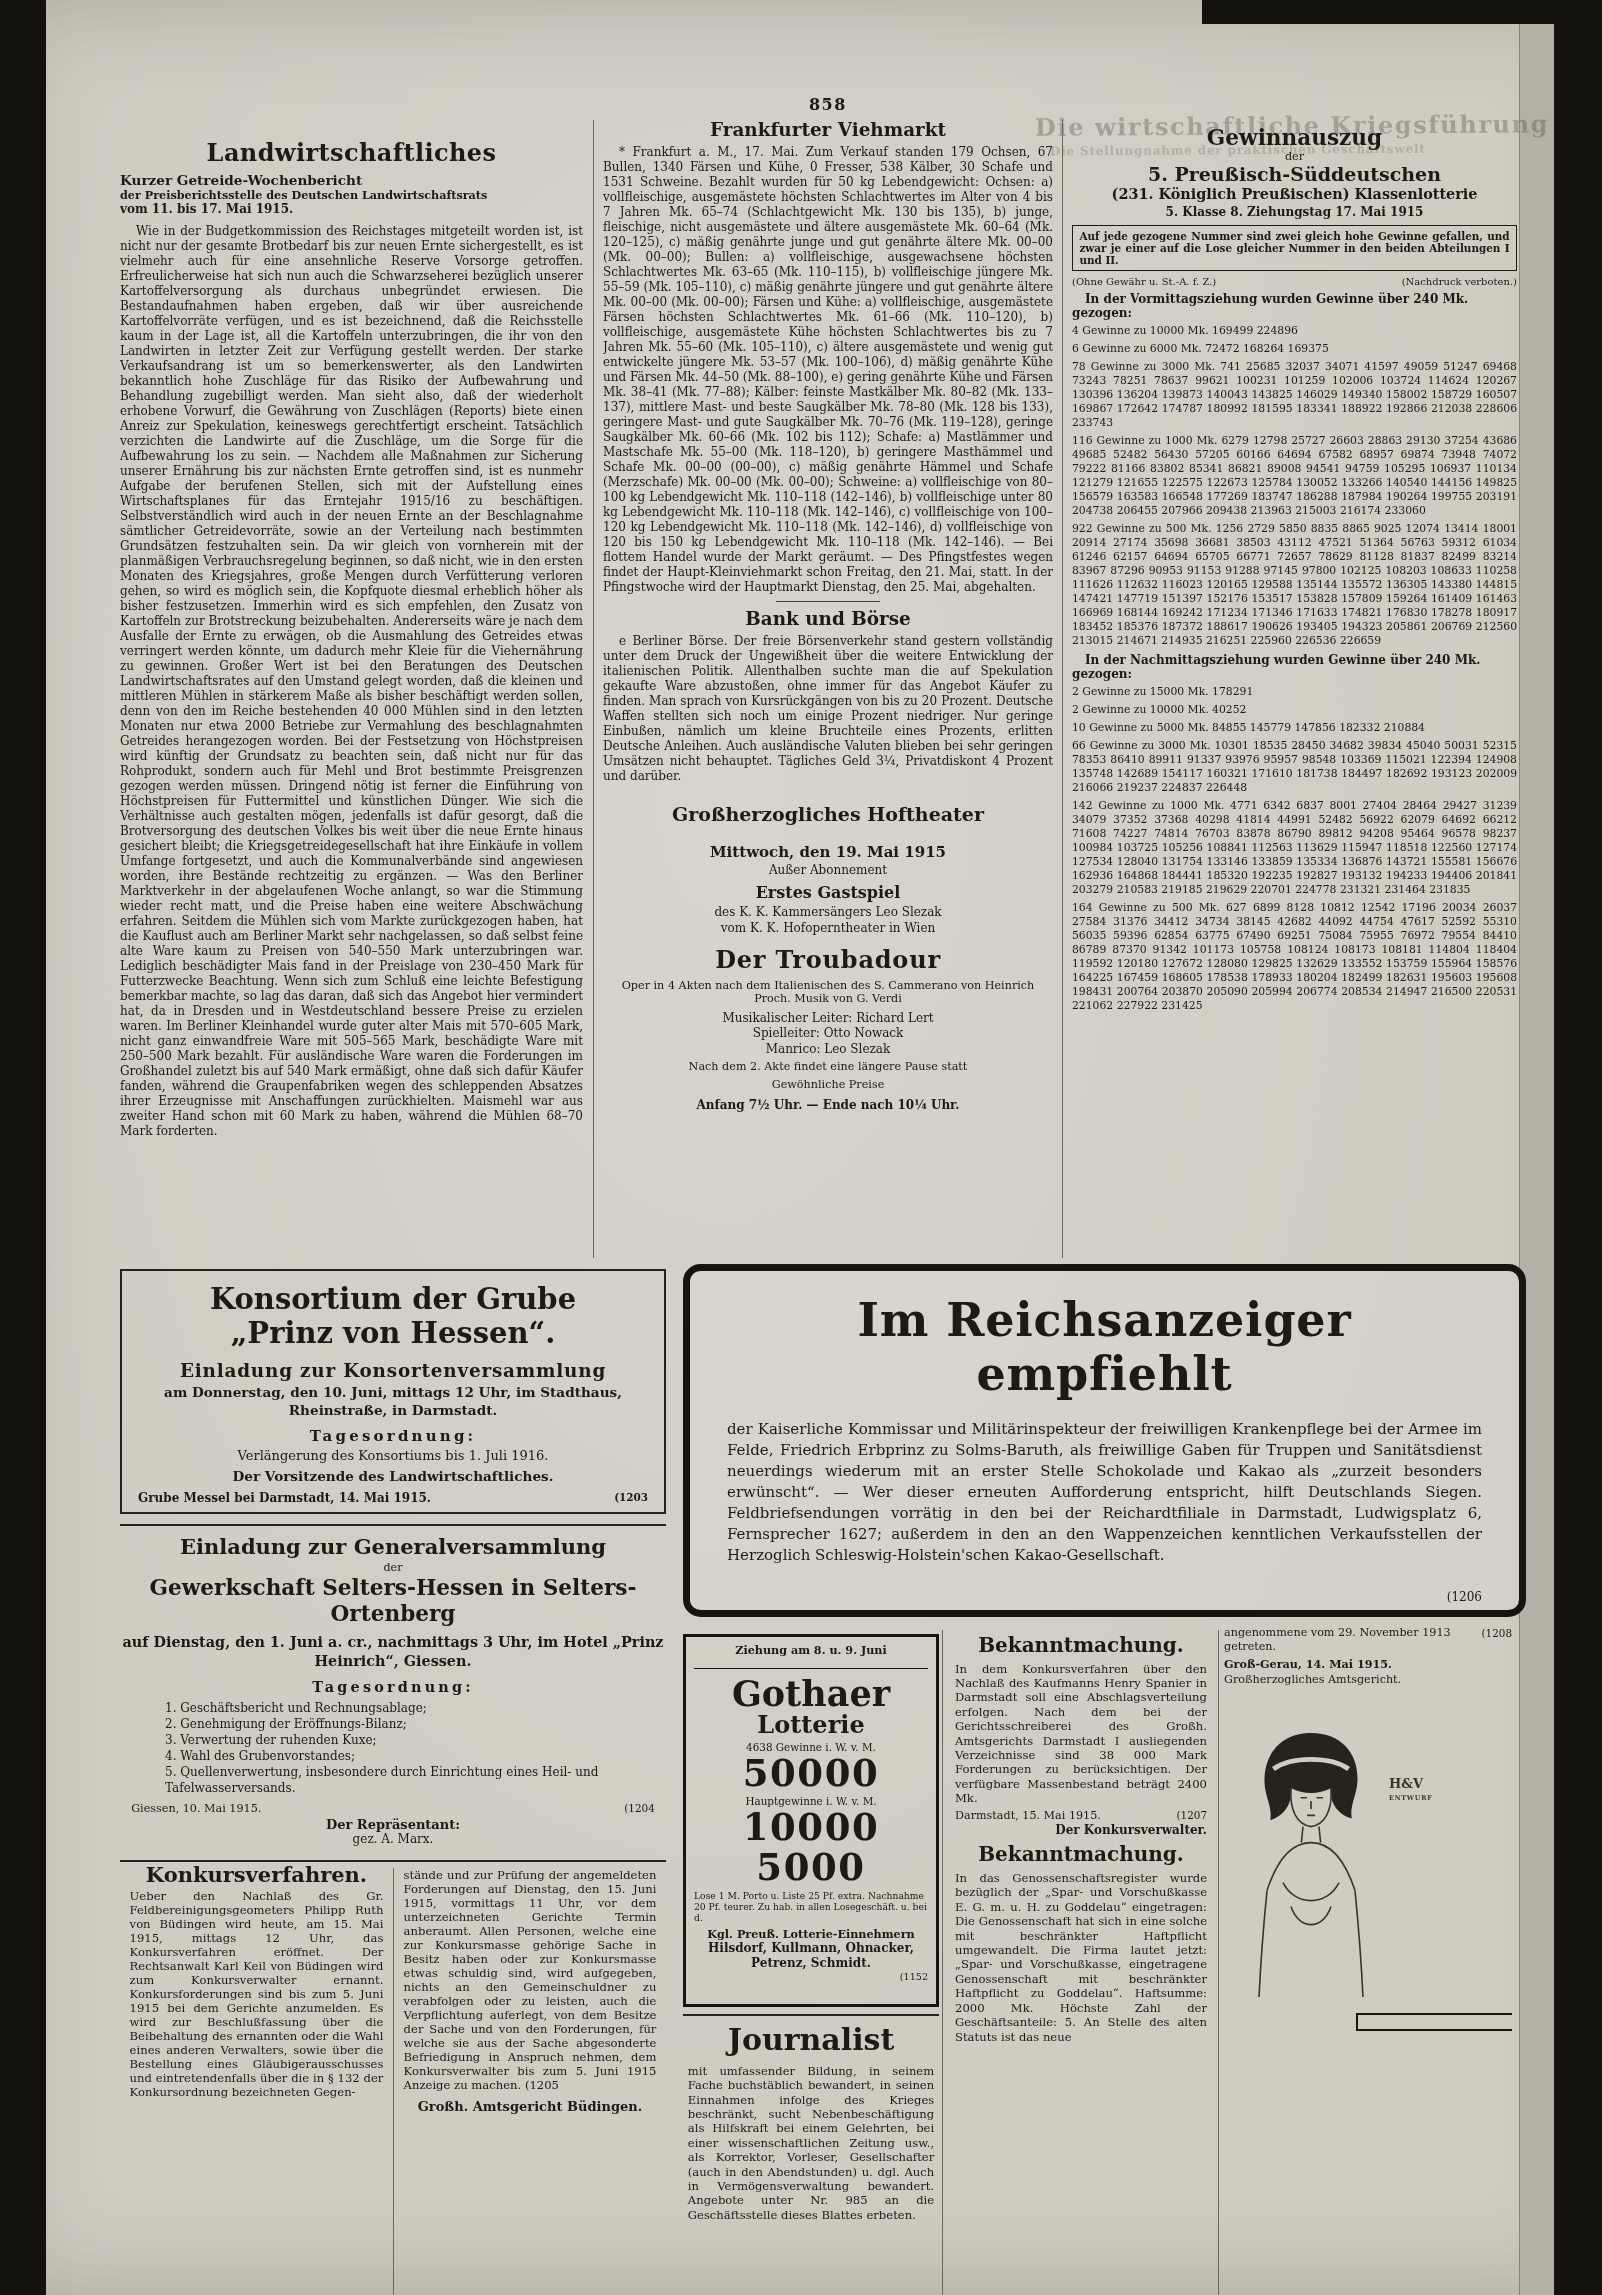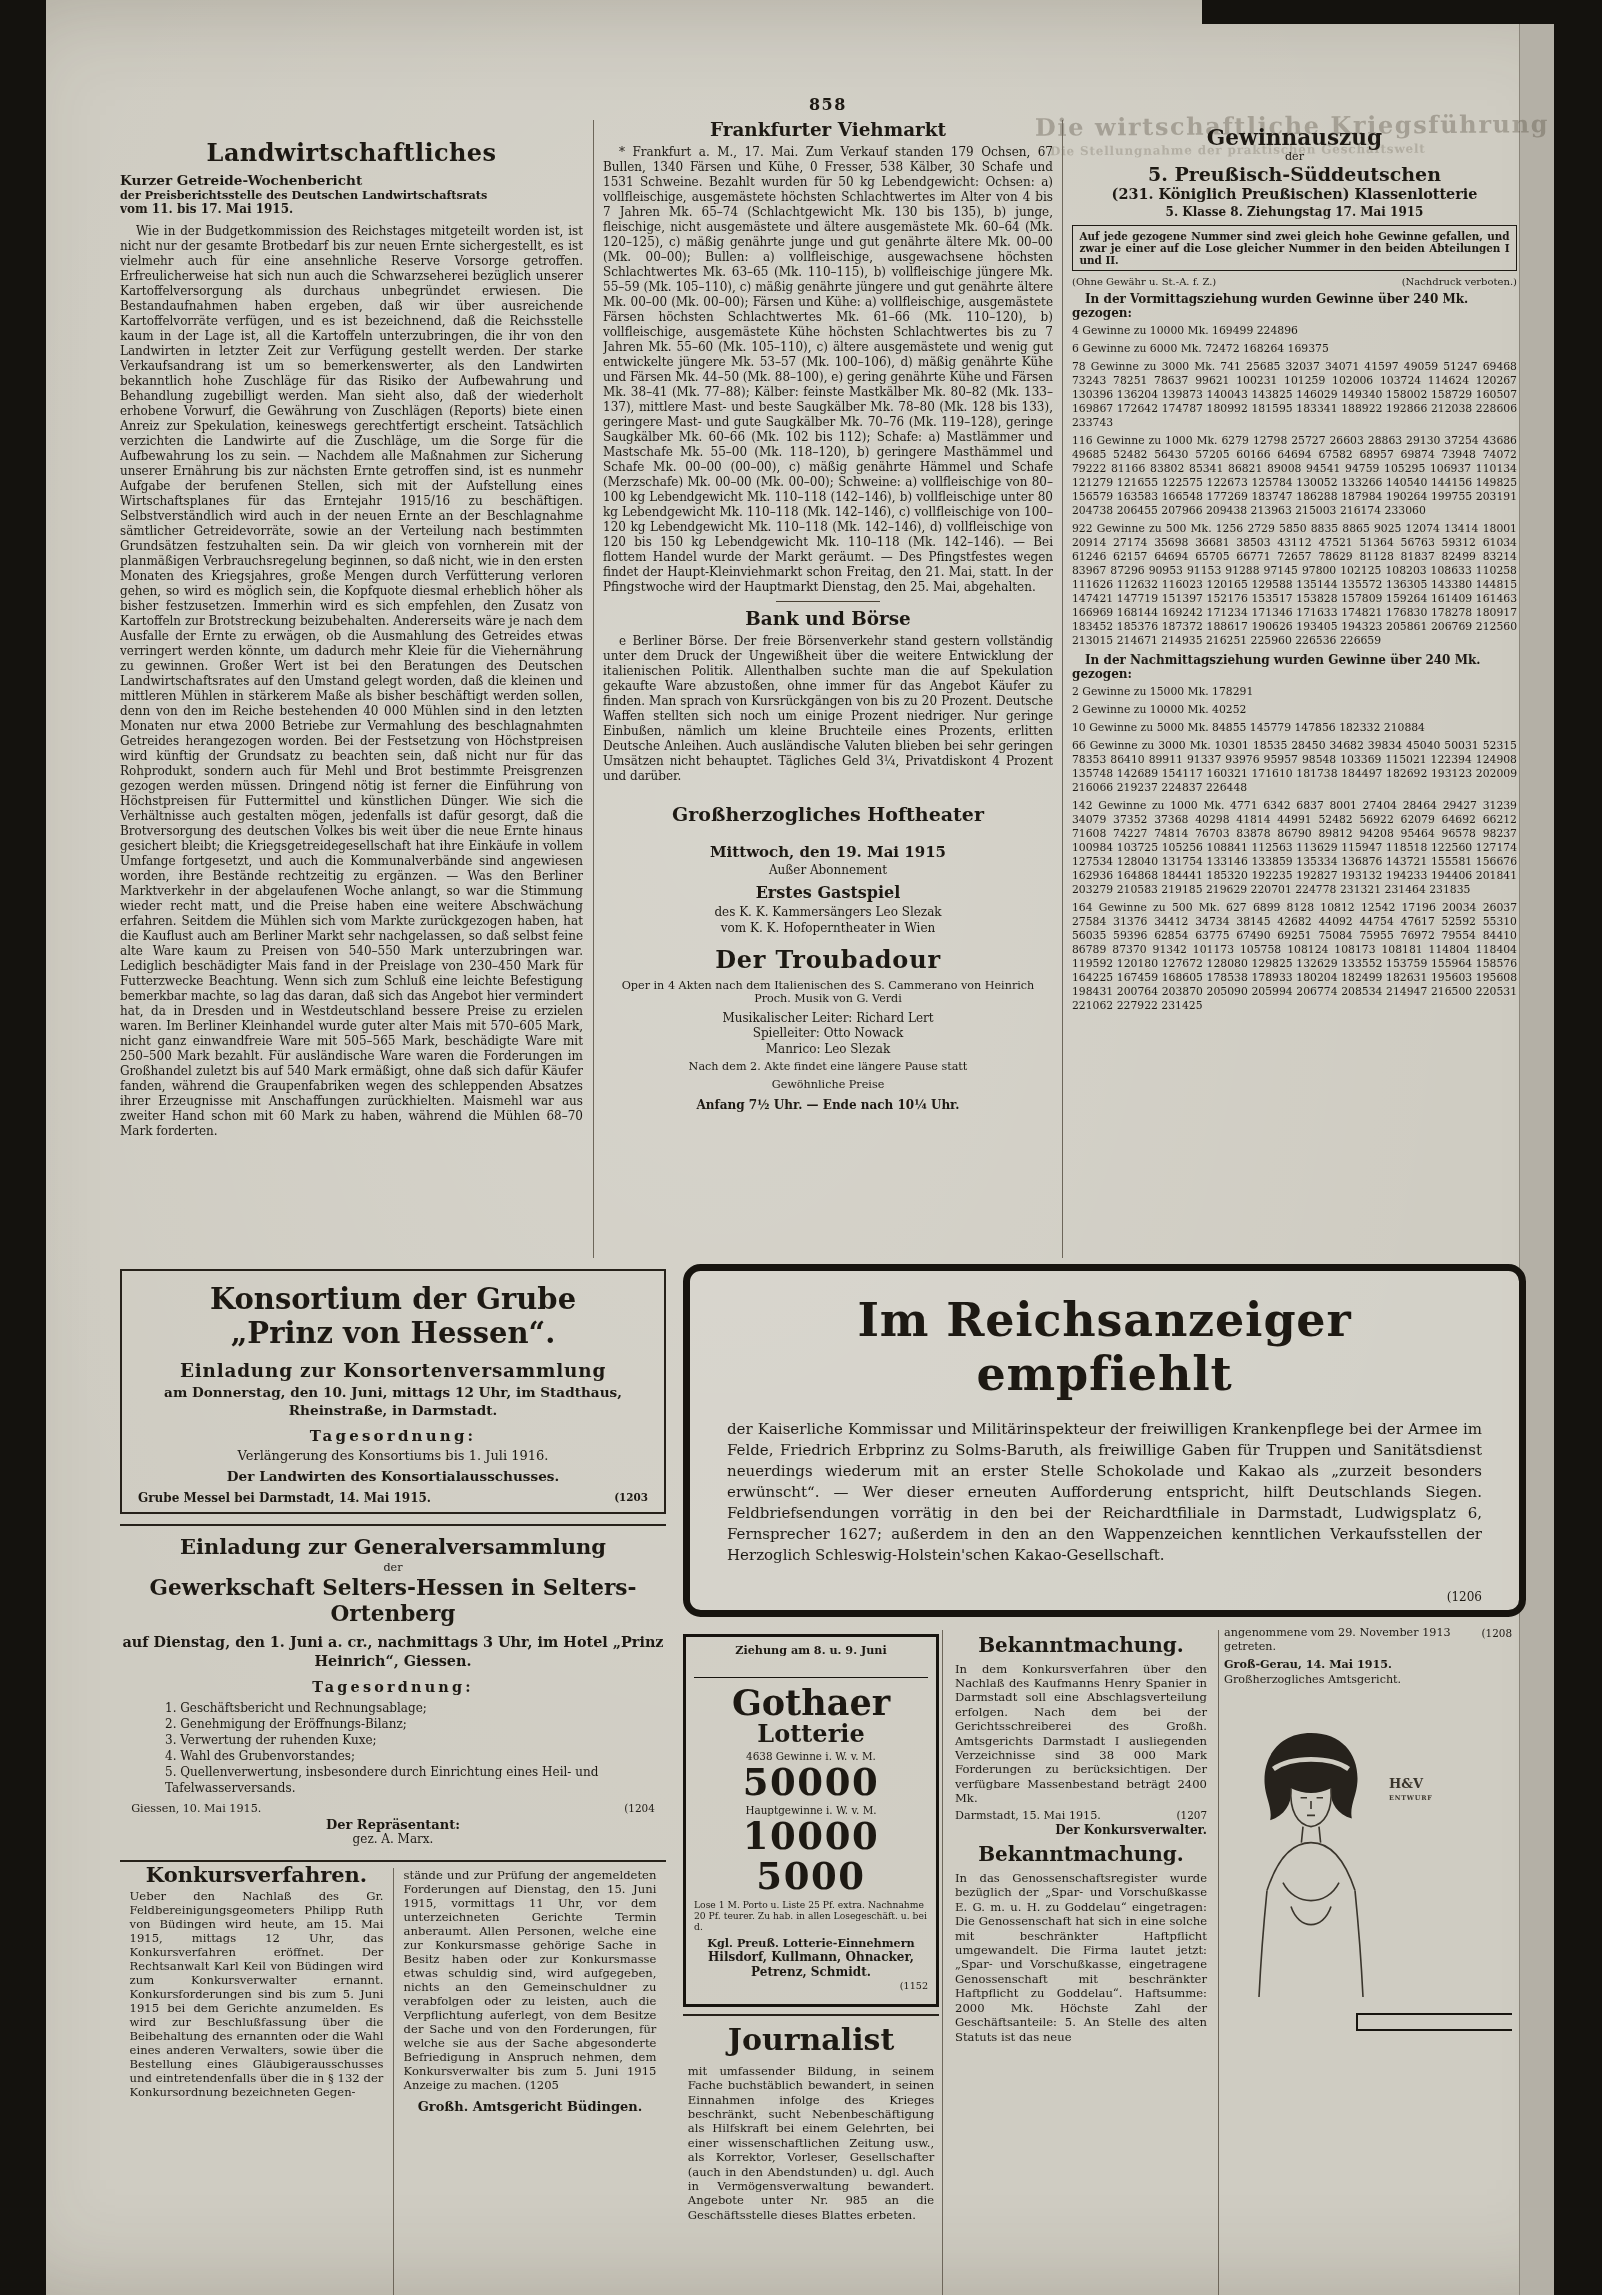--- a/index.html
+++ b/index.html
@@ -91,21 +91,21 @@
   .gewerk .rep2 { font-size:12px; }
 
   .konkurs { border-top:2.4px solid #26211a; padding-top:6.4px; }
   .konkurs .cols { display:flex; gap:0; height:100%; }
   .konkurs .kcol { width:50%; padding:0 9.6px; font-size:11.6px; line-height:14px; text-align:justify; }
   .konkurs .kcol + .kcol { border-left:0.8px solid #6d665a; }
   .konkurs .kt { text-align:center; font-size:21px; font-weight:bold; margin-bottom:6.4px; }
   .konkurs .court { text-align:center; font-weight:bold; font-size:13px; margin-top:8px; }
 
   .gothaer { border:3.2px solid #17140f; padding:6.4px 8px; text-align:center; }
-  .gothaer .zieh { font-size:11.2px; font-weight:bold; border-bottom:0.8px solid #17140f; padding-bottom:20px; }
+  .gothaer .zieh { font-size:11.2px; font-weight:bold; border-bottom:0.8px solid #17140f; padding-bottom:11px; }
   .gothaer .n1 { font-size:35px; font-weight:bold; margin-top:3.2px; }
   .gothaer .n2 { font-size:24px; font-weight:bold; margin-top:-3.2px; }
   .gothaer .s { font-size:10.4px; margin-top:1.6px; }
   .gothaer .big { font-size:37px; font-weight:bold; letter-spacing:1.6px; line-height:40px; }
   .gothaer .small { font-size:9.2px; line-height:10.8px; text-align:left; margin-top:4.8px; }
   .gothaer .einn { font-size:11.2px; font-weight:bold; margin-top:3.2px; }
   .gothaer .names { font-size:12px; font-weight:bold; line-height:15px; }
   .gothaer .id { text-align:right; font-size:9.6px; }
 
   .journalist { border-top:2.4px solid #26211a; padding:6.4px 4.8px 0; }
@@ -223,21 +223,21 @@
       </div>
   </div>
 
   <div class="ad konsortium" style="left:120px; top:1269px; width:546px; height:245px;">
     <div class="t">Konsortium der Grube</div>
     <div class="t">„Prinz von Hessen“.</div>
     <div class="invite">Einladung zur Konsortenversammlung</div>
     <div class="when">am Donnerstag, den 10. Juni, mittags 12 Uhr, im Stadthaus, Rheinstraße, in Darmstadt.</div>
     <div class="agenda-label">Tagesordnung:</div>
     <div class="agenda">Verlängerung des Konsortiums bis 1. Juli 1916.</div>
-    <div class="signer">Der Landwirten des Konsortialausschusses.</div>
+    <div class="signer">Der Vorsitzende des Landwirtschaftliches.</div>
     <div class="foot">
       <span>Grube Messel bei Darmstadt, 14. Mai 1915.</span>
       <span class="idtag">(1203</span>
     </div>
   </div>
 
   <div class="ad reichs" style="left:683px; top:1264px; width:843px; height:353px;">
     <div class="t">Im Reichsanzeiger empfiehlt</div>
     <div class="b">der Kaiserliche Kommissar und Militärinspekteur der freiwilligen Krankenpflege bei der Armee im Felde, Friedrich Erbprinz zu Solms-Baruth, als freiwillige Gaben für Truppen und Sanitätsdienst neuerdings wiederum mit an erster Stelle Schokolade und Kakao als „zurzeit besonders erwünscht“. — Wer dieser erneuten Aufforderung entspricht, hilft Deutschlands Siegen. Feldbriefsendungen vorrätig in den bei der Reichardtfiliale in Darmstadt, Ludwigsplatz 6, Fernsprecher 1627; außerdem in den an den Wappenzeichen kenntlichen Verkaufsstellen der Herzoglich Schleswig-Holstein'schen Kakao-Gesellschaft.</div>
     <div class="id idtag">(1206</div>

